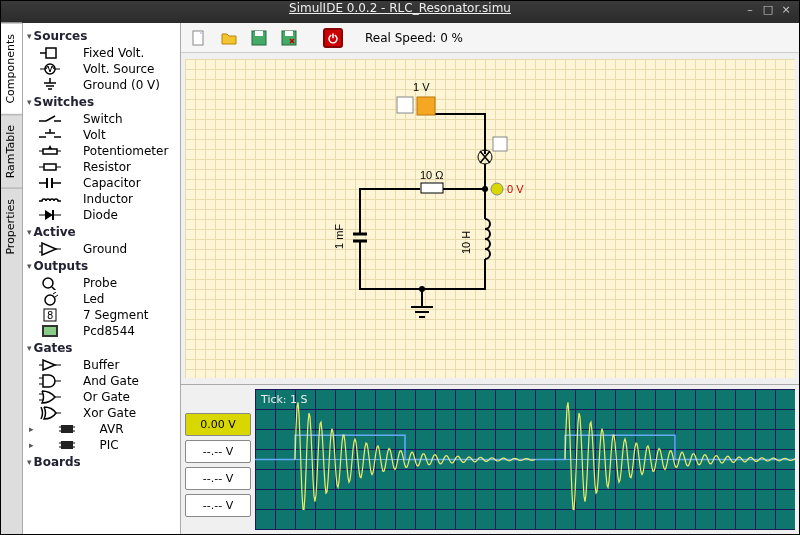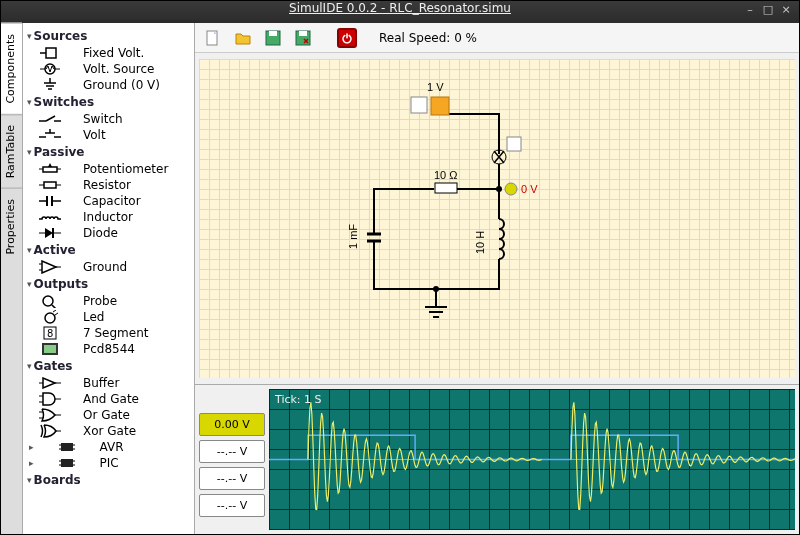--- a/index.html
+++ b/index.html
@@ -5,21 +5,21 @@
   * { box-sizing: border-box; margin: 0; padding: 0; font-family: "DejaVu Sans", Arial, sans-serif; }
   body { width: 800px; height: 535px; background: #2d2d2d; overflow: hidden; }
   .window { width: 800px; height: 535px; display: flex; flex-direction: column; border: 1px solid #000; }
   .titlebar { height: 22px; background: linear-gradient(#3a3a3a,#2b2b2b); color: #eee; display: flex; align-items: flex-start; justify-content: center; font-size: 12px; position: relative; text-decoration: underline; }
   .titlebar .controls { position: absolute; right: 6px; top: 3px; display: flex; gap: 4px; }
   .titlebar .controls div { width: 14px; height: 14px; color: #ccc; text-align: center; line-height: 12px; font-size: 11px; cursor: pointer; }
   .body { flex: 1; display: flex; background: #e8e8e8; }
   .vtabs { width: 22px; background: #ddd; display: flex; flex-direction: column; border-right: 1px solid #aaa; }
   .vtab { writing-mode: vertical-rl; transform: rotate(180deg); font-size: 11px; padding: 10px 3px; border-bottom: 1px solid #aaa; cursor: pointer; text-align: center; }
   .vtab.active { background: #fff; }
-  .sidebar { width: 172px; background: #fff; border-right: 1px solid #aaa; overflow-y: auto; font-size: 12px; padding: 4px 2px; }
+  .sidebar { width: 158px; background: #fff; border-right: 1px solid #aaa; overflow-y: auto; font-size: 12px; padding: 4px 2px; }
   .cat { font-weight: bold; color: #223; padding: 2px 2px; display: flex; align-items: center; gap: 2px; cursor: pointer; }
   .cat::before { content: "▾"; font-size: 9px; color: #555; }
   .item { display: flex; align-items: center; gap: 22px; padding: 1px 0 1px 14px; cursor: grab; }
   .item .ic { width: 22px; height: 14px; display: inline-flex; align-items: center; justify-content: center; }
   .main { flex: 1; display: flex; flex-direction: column; background: #f0f0f0; }
   .toolbar { height: 30px; background: #f5f5f5; border-bottom: 1px solid #ccc; display: flex; align-items: center; padding: 0 6px; gap: 6px; font-size: 12px; }
   .tbtn { width: 24px; height: 24px; display: flex; align-items: center; justify-content: center; cursor: pointer; border-radius: 3px; }
   .sep { width: 8px; }
   .stop { background: #cc0000; color: #fff; width: 20px; height: 20px; border: 2px solid #800; border-radius: 3px; text-align: center; line-height: 18px; font-weight: bold; }
   .canvas { flex: 1; background: #fdf5d6; position: relative; overflow: hidden;
@@ -106,21 +106,20 @@
           <span class="ic">
             <svg width="22" height="12">
               <line x1="0" y1="8" x2="7" y2="8" stroke="#000" stroke-width="1.5"></line>
               <line x1="15" y1="8" x2="22" y2="8" stroke="#000" stroke-width="1.5"></line>
               <line x1="6" y1="4" x2="16" y2="4" stroke="#000" stroke-width="1.5"></line>
               <line x1="11" y1="0" x2="11" y2="4" stroke="#000" stroke-width="1.5"></line>
             </svg>
           </span>
           <span>Volt</span>
         </div>
-        <div class="cat">Passive</div>
         <div class="item">
           <span class="ic">
             <svg width="22" height="12">
               <rect x="4" y="4" width="14" height="5" fill="none" stroke="#000" stroke-width="1.5"></rect>
               <line x1="0" y1="6" x2="4" y2="6" stroke="#000"></line>
               <line x1="18" y1="6" x2="22" y2="6" stroke="#000"></line>
               <path d="M11 0 l-2 4 h4 z" fill="#000"></path>
             </svg>
           </span>
           <span>Potentiometer</span>

